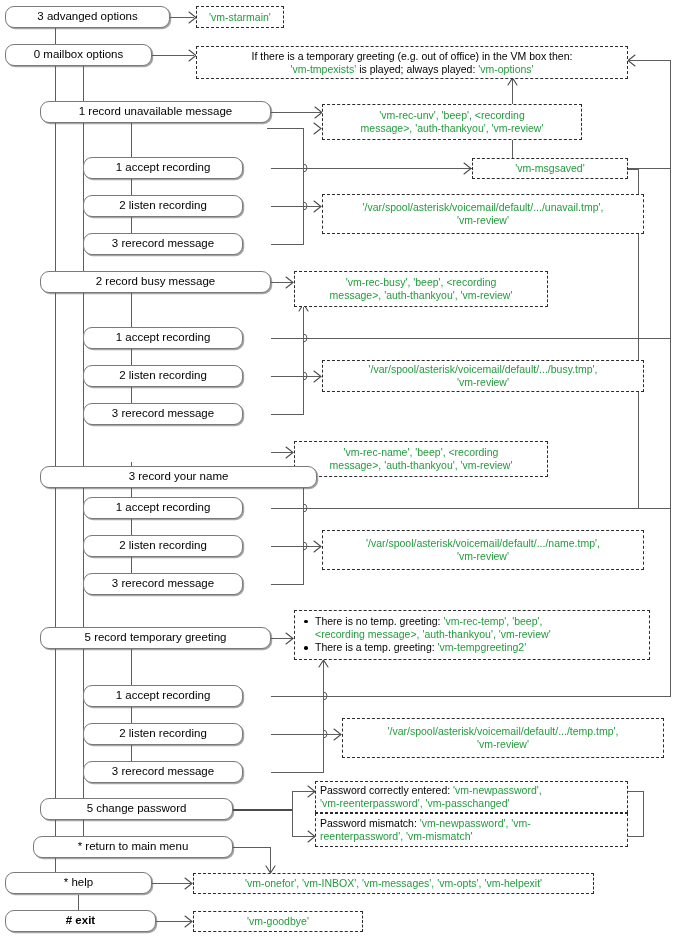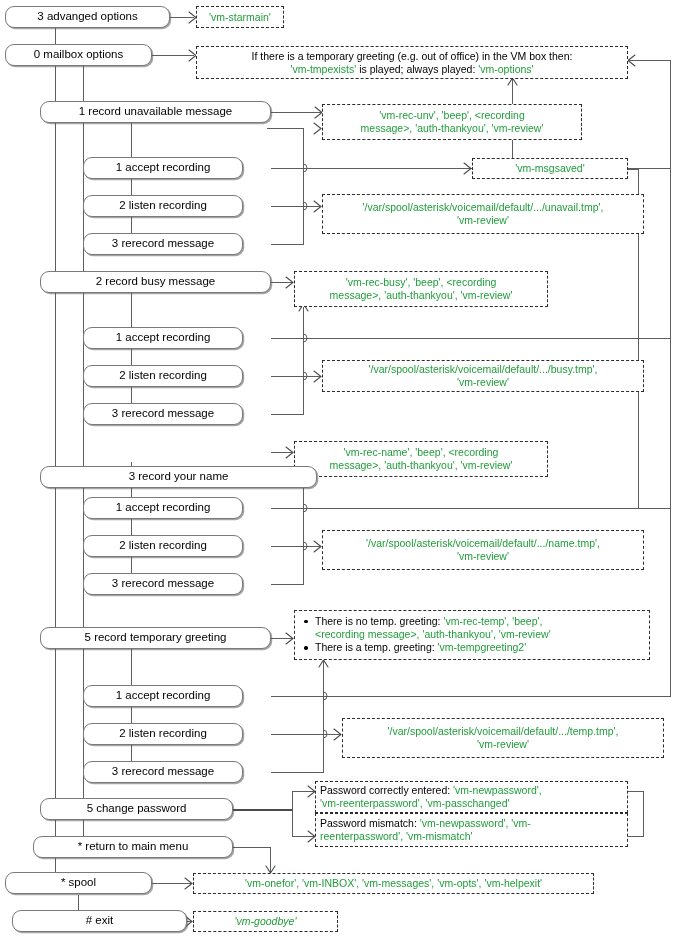--- a/index.html
+++ b/index.html
@@ -246,23 +246,23 @@
     <span>3 rerecord message</span>
   </div>
 
   <div class="mbox" style="left:40px; top:798px; width:193px; height:22px;">
     <span>5 change password</span>
   </div>
   <div class="mbox" style="left:33px; top:836px; width:200px; height:22px;">
     <span>* return to main menu</span>
   </div>
   <div class="mbox" style="left:5px; top:872px; width:147px; height:22px;">
-    <span>* spool</span>
-  </div>
-  <div class="mbox" style="left:12px; top:910px; width:175px; height:22px;">
+    <span>* help</span>
+  </div>
+  <div class="mbox" style="left:5px; top:910px; width:151px; height:22px;font-weight:bold;">
     <span># exit</span>
   </div>
 
   <div class="dbox" style="left:196px; top:6px; width:88px; height:22px;">
     <span>'vm-starmain'</span>
   </div>
 
   <div class="dbox" style="left:196px; top:46px; width:432px; height:33px;">
     <div class="inner">
       <div class="bk">If there is a temporary greeting (e.g. out of office) in the VM box then:</div>
@@ -335,17 +335,17 @@
   </div>
 
   <div class="dbox left" style="left:315px; top:813px; width:313px; height:34px;align-items:center;">
     <div class="inner"><span class="bk">Password mismatch: </span><span>'vm-newpassword', 'vm-</span><br><span>reenterpassword', 'vm-mismatch'</span></div>
   </div>
 
   <div class="dbox" style="left:193px; top:873px; width:401px; height:21px;">
     <span>'vm-onefor', 'vm-INBOX', 'vm-messages', 'vm-opts', 'vm-helpexit'</span>
   </div>
 
-  <div class="dbox" style="left:193px; top:911px; width:145px; height:21px;font-style:italic;">
+  <div class="dbox" style="left:193px; top:911px; width:170px; height:21px;">
     <span>'vm-goodbye'</span>
   </div>
 
 </div>
 
 </body></html>

